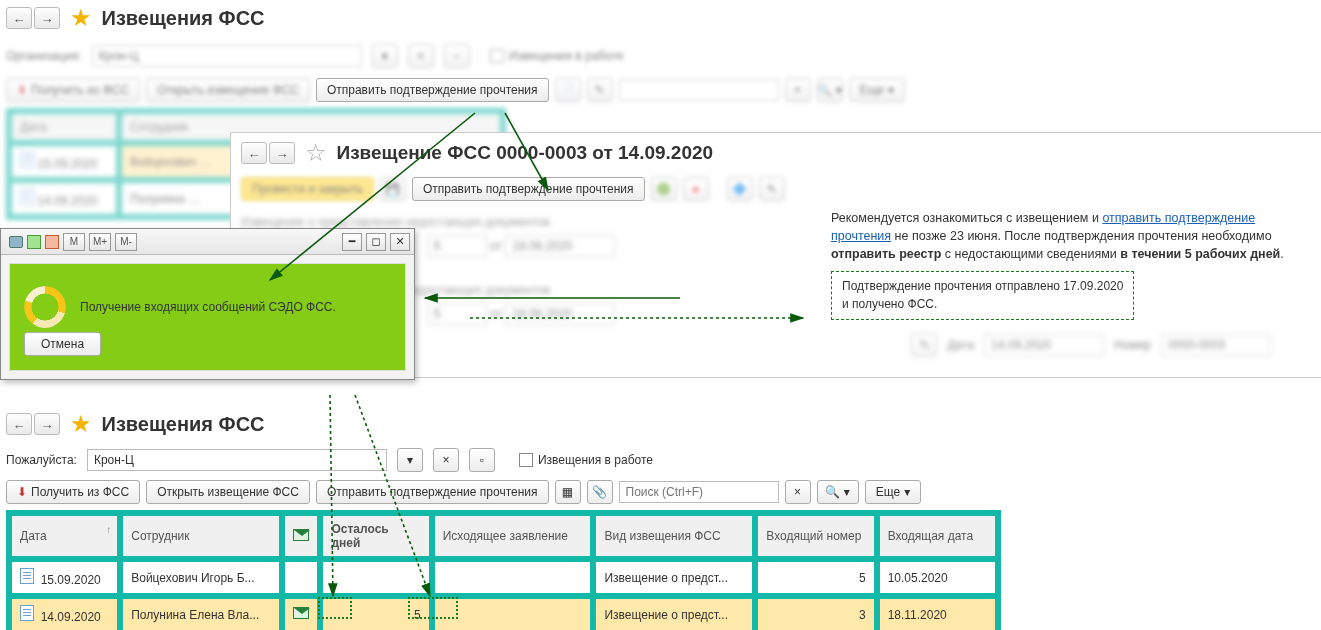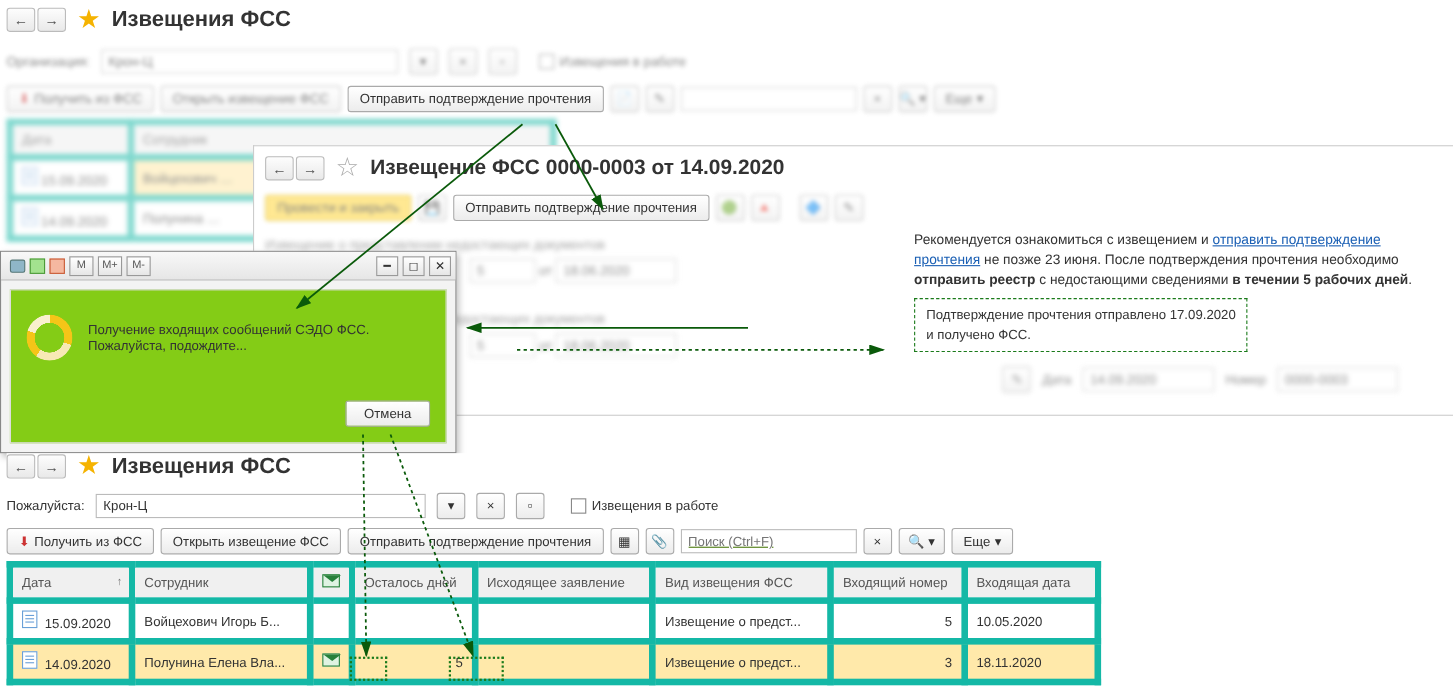--- a/index.html
+++ b/index.html
@@ -227,24 +227,23 @@
     </div>
     <span class="winctl">━</span>
     <span class="winctl">◻</span>
     <span class="winctl">✕</span>
   </div>
   <div style="background:#84cc16; border:1px solid #ddd; margin:8px; padding:22px 14px 14px 14px;">
     <div style="display:flex; align-items:center; gap:14px;">
       <div class="spinner"></div>
       <div>
         <div>Получение входящих сообщений СЭДО ФСС.</div>
-        <div>Пожалуйста, подождите...</div>
       </div>
     </div>
-    <div style="text-align:right; margin-top:36px;text-decoration:underline;">
+    <div style="margin-top:4px;text-decoration:underline;">
       <span class="btn" style="padding:4px 16px;">Отмена</span>
     </div>
   </div>
 </div>
 
 <div class="panel" style="left:6px; top:412px; right:6px;">
   <div class="hdrrow">
     <div class="navbtns">
       <div class="navbtn">←</div>
       <div class="navbtn">→</div>
@@ -267,33 +266,33 @@
 
   <div class="toolbar">
     <span class="btn">
       <span style="color:#c33;">⬇</span>
         <span>Получить из ФСС</span>
     </span>
     <span class="btn">Открыть извещение ФСС</span>
     <span class="btn">Отправить подтверждение прочтения</span>
     <span class="btn icon">▦</span>
     <span class="btn icon">📎</span>
-    <input class="field" style="width: 160px; color: #4d7c0f; text-decoration: underline;" placeholder="Поиск (Ctrl+F)">
+    <input class="field" style="width: 160px; color: #4d7c0f;" placeholder="Поиск (Ctrl+F)">
     <span class="btn icon">×</span>
     <span class="btn" style="padding:0 8px;">🔍 ▾</span>
     <span class="btn"><span>Еще</span> ▾</span>
   </div>
 
   <table class="table">
     <tbody>
         <tr>
       <th style="width:110px;"><span>Дата</span><span class="sort-arrow">↑</span></th>
       <th style="width:160px;">Сотрудник</th>
       <th style="width:32px;"><span class="mail-ic"></span></th>
-      <th style="width:110px;">Осталось дней</th>
+      <th style="width:110px;font-weight:bold;">Осталось дней</th>
       <th style="width:160px;">Исходящее заявление</th>
       <th style="width:160px;">Вид извещения ФСС</th>
       <th style="width:120px;">Входящий номер</th>
       <th style="width:120px;">Входящая дата</th>
     </tr>
     <tr>
       <td><span class="doc-ic"></span>&nbsp;&nbsp;<span>15.09.2020</span></td>
       <td>Войцехович Игорь Б...</td>
       <td></td>
       <td class="ralign"></td>

